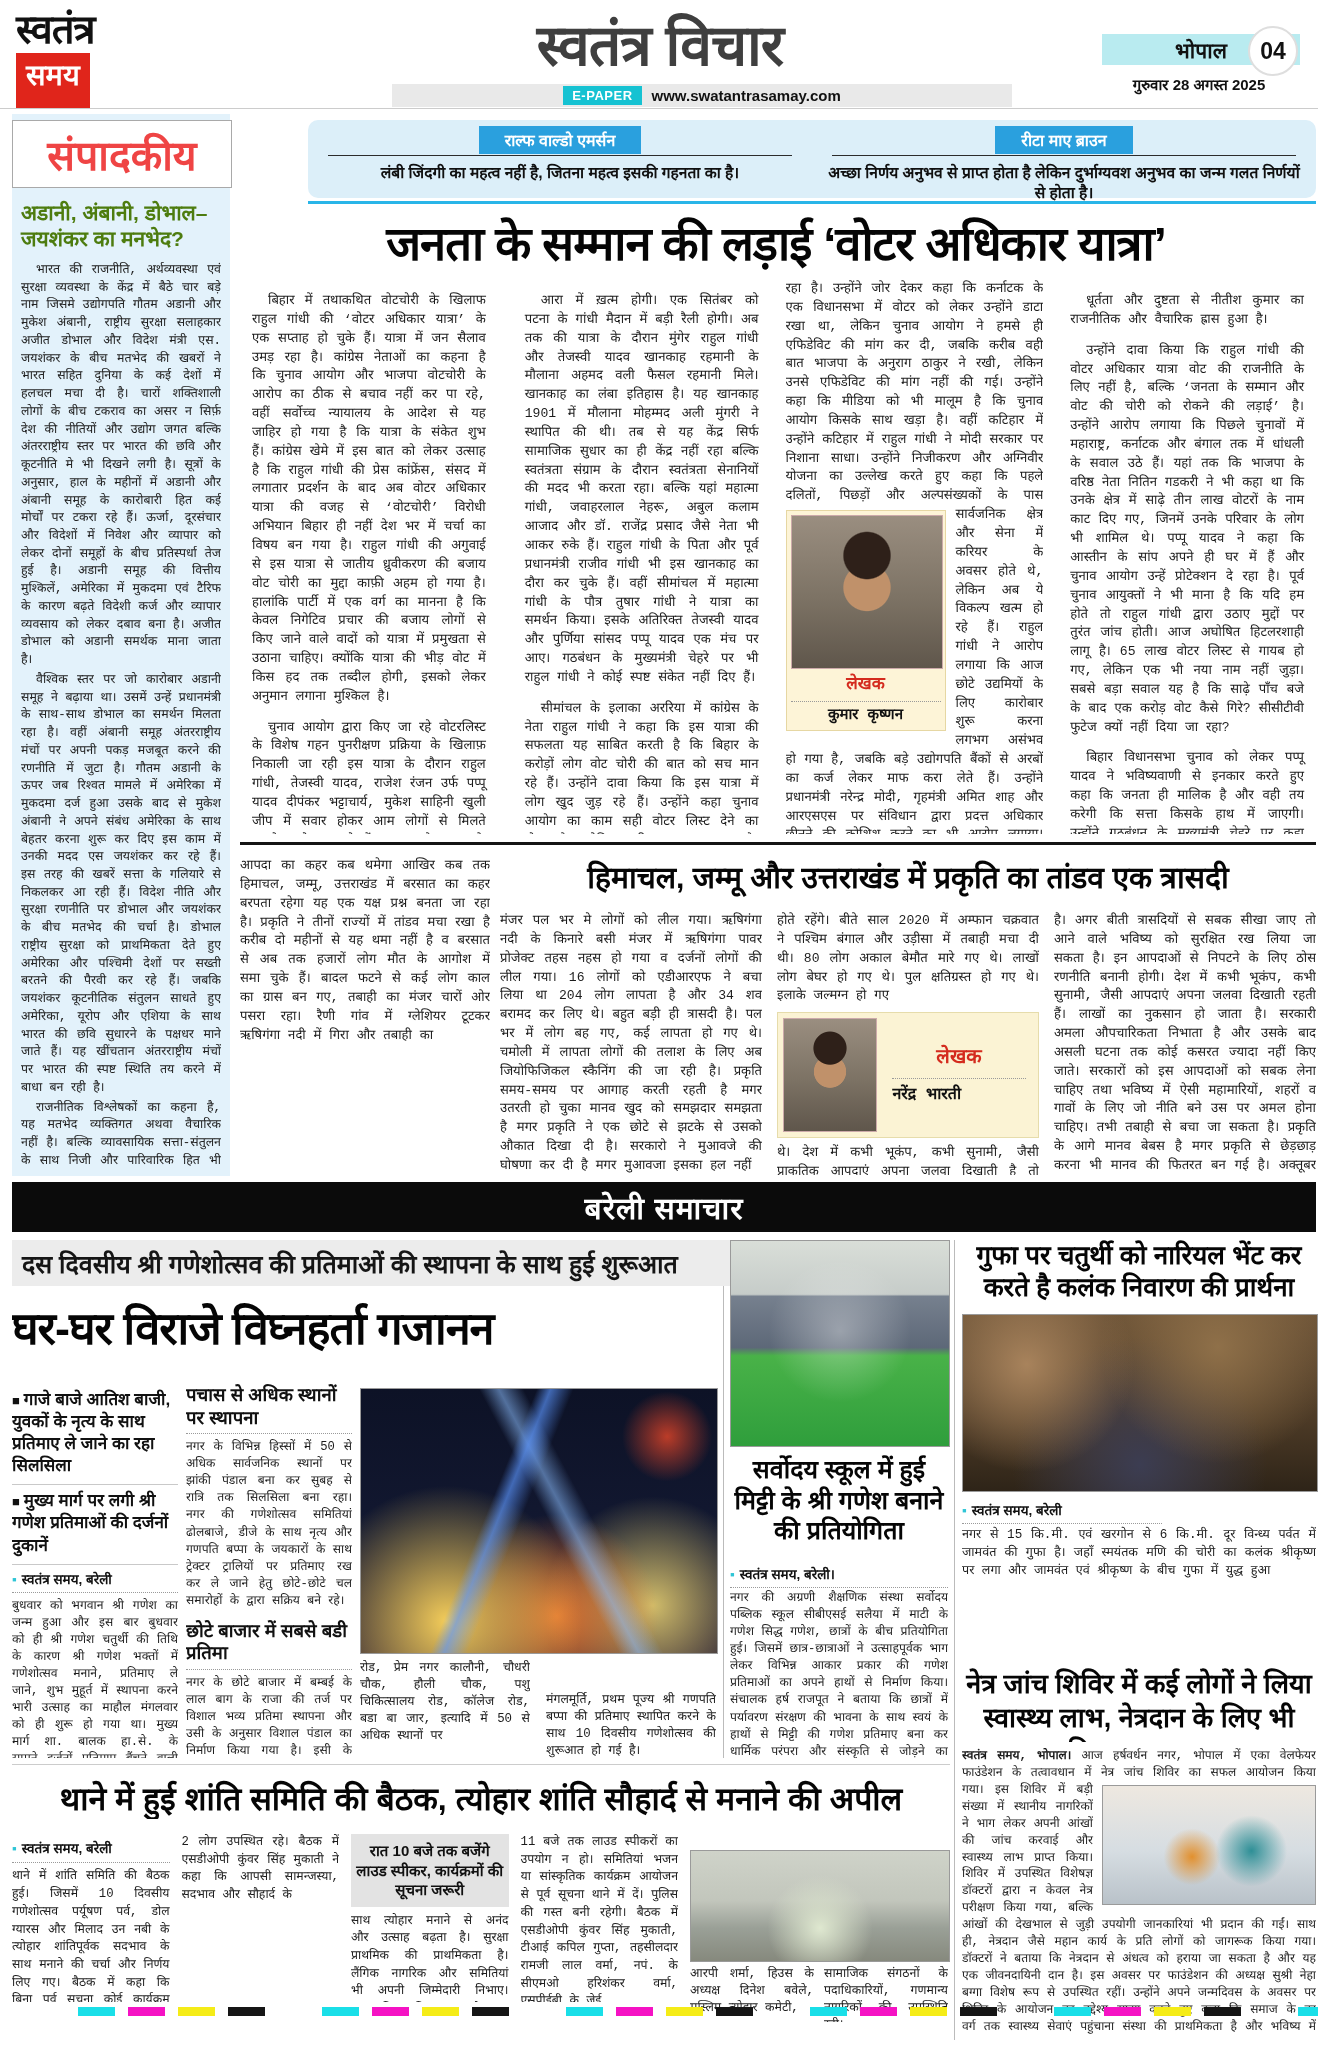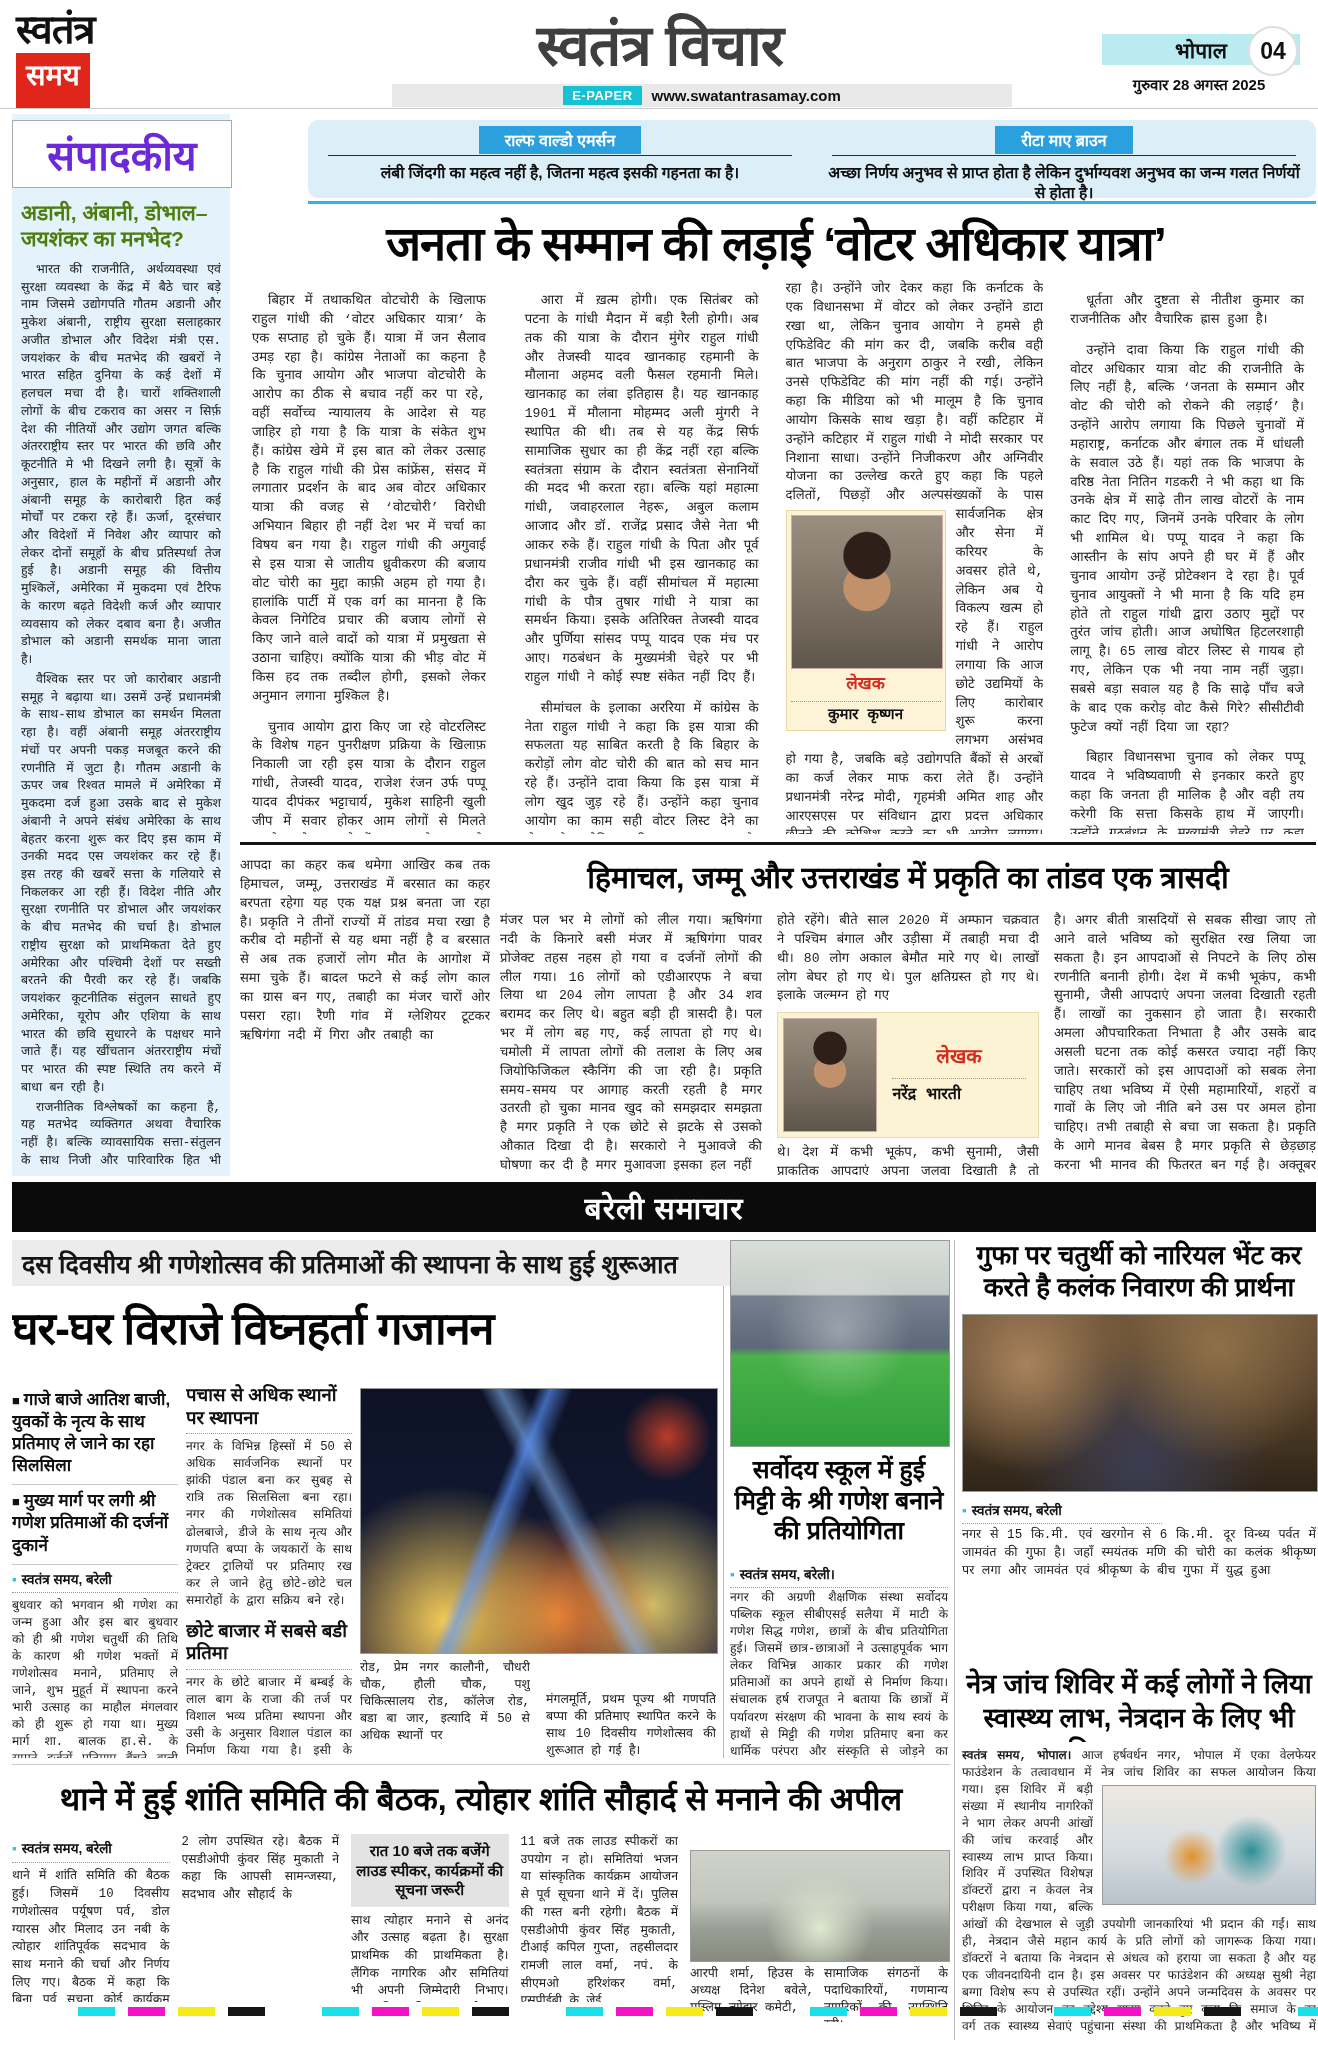--- a/index.html
+++ b/index.html
@@ -19,21 +19,21 @@
   .city-badge{background:#b9ebf0;display:flex;align-items:center;}
   .city-name{flex:1;text-align:center;font-size:21px;font-weight:900;color:#111;}
   .page-circle{position:absolute;right:2px;top:-8px;width:46px;height:46px;border-radius:50%;
                background:#fff;border:2px solid #dedede;display:flex;align-items:center;justify-content:center;
                font-size:23px;font-weight:900;color:#111;}
   .date-line{font-size:15px;font-weight:800;text-align:center;color:#111;}
   .hairline{background:#cccccc;}
   
   .edit-bg{background:#e3f2fb;}
   .edit-headbox{background:#fff;border:1px solid #a9a9a9;display:flex;align-items:center;justify-content:center;
-                font-size:41px;font-weight:900;color:#6d28d9;}
+                font-size:41px;font-weight:900;color:#ef4444;}
   .edit-sub{font-size:21px;font-weight:800;line-height:1.24;color:#4d7c0f;}
   .edit-body{font-size:12.4px;line-height:1.43;color:#222;}
   .edit-body p{margin:0 0 2px;text-indent:15px;}
   
   .quote-box{background:#dceff9;border-radius:10px;display:flex;}
   .quote-half{flex:1;position:relative;padding:4px 14px 0;}
   .quote-line{position:absolute;top:35px;left:4%;width:92%;height:0;border-top:1.6px solid #2c2c2c;}
   .quote-chip{position:relative;z-index:2;display:block;margin:2px auto 0;width:max-content;background:#2aa0de;
               color:#fff;font-size:16px;font-weight:800;padding:3px 26px;}
   .quote-text{margin-top:9px;font-size:15.6px;font-weight:800;text-align:center;line-height:1.28;color:#101010;}

